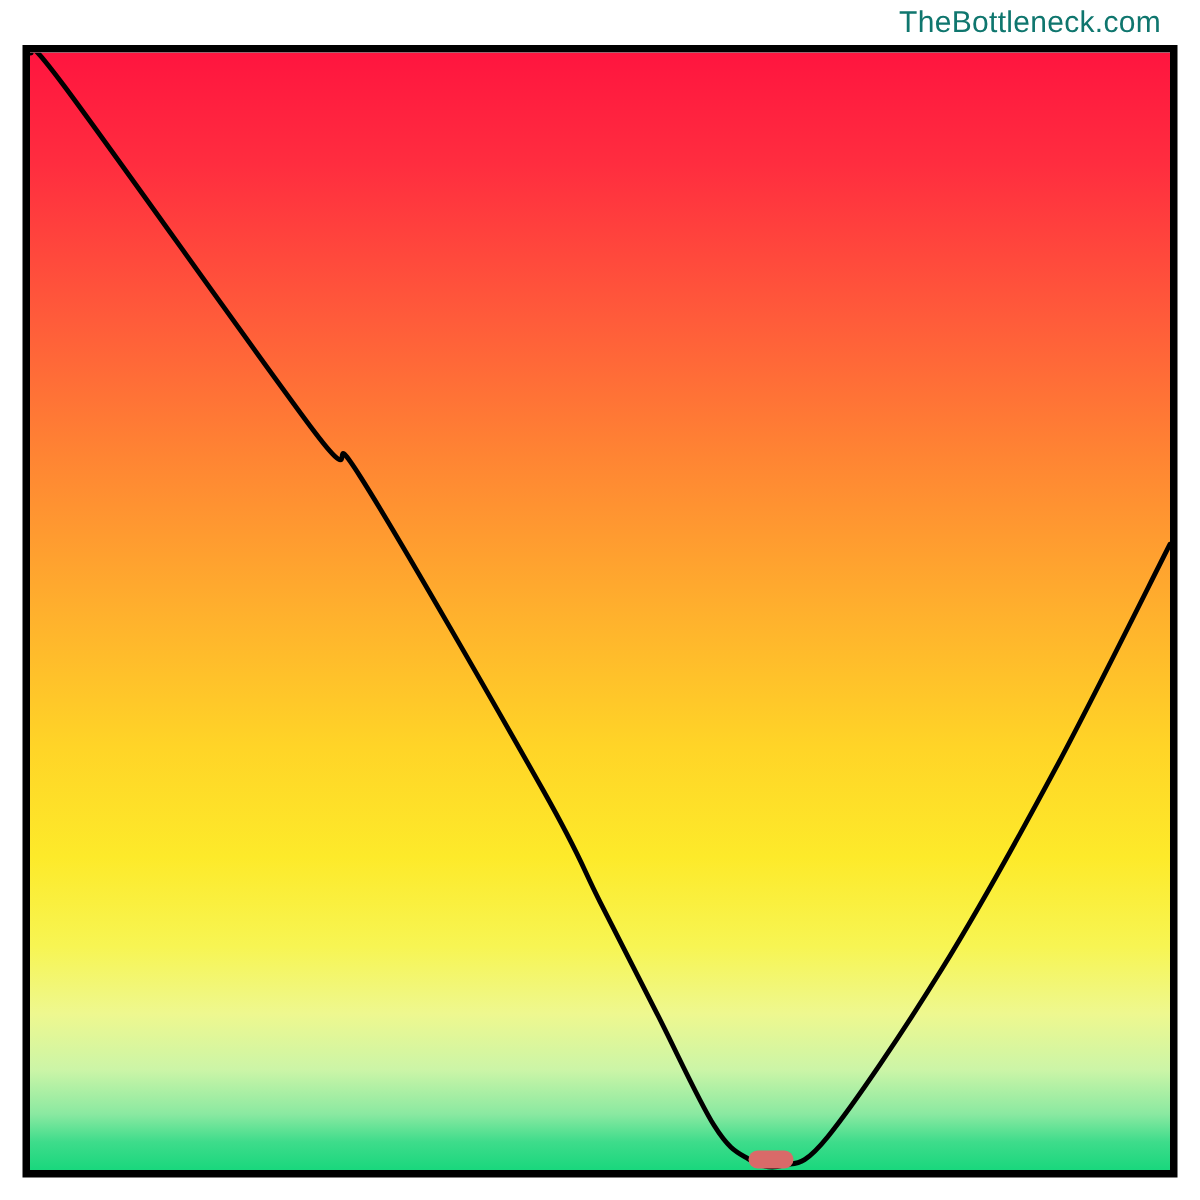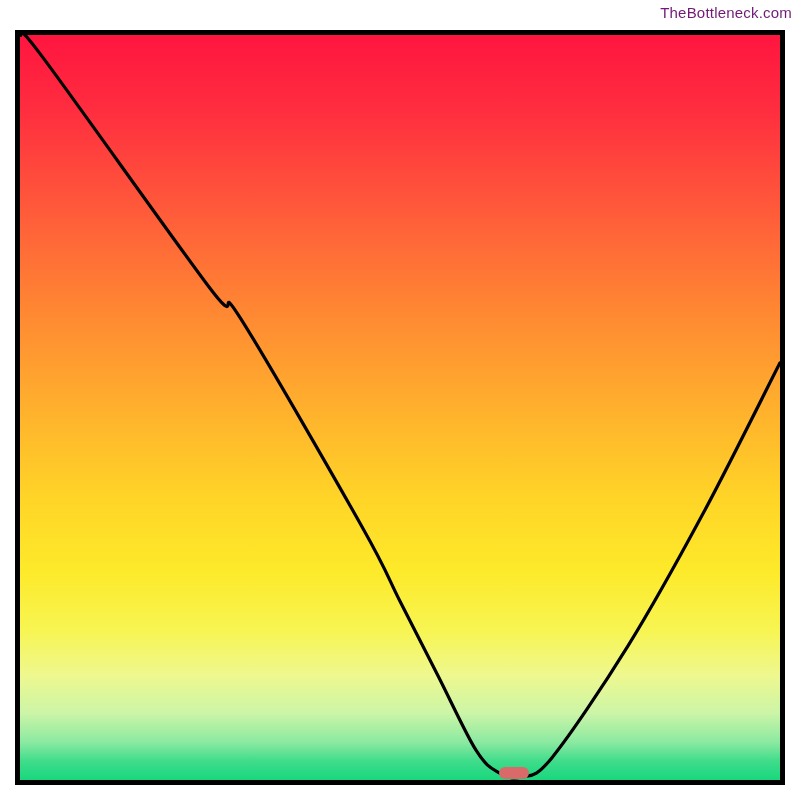--- a/index.html
+++ b/index.html
@@ -12,23 +12,23 @@
     font-family: Arial, Helvetica, sans-serif;
   }
   .container {
     position: relative;
     width: 800px;
     height: 800px;
   }
   .watermark {
     position: absolute;
     top: 4px;
-    right: 8px;
-    color: #701a75;
-    font-size: 15px;
+    right: 26px;
+    color: #0f766e;
+    font-size: 20px;
     font-weight: 500;
     letter-spacing: 0.2px;
     z-index: 10;
   }
   .plot-frame {
     position: absolute;
     left: 15px;
     top: 30px;
     width: 770px;
     height: 755px;

